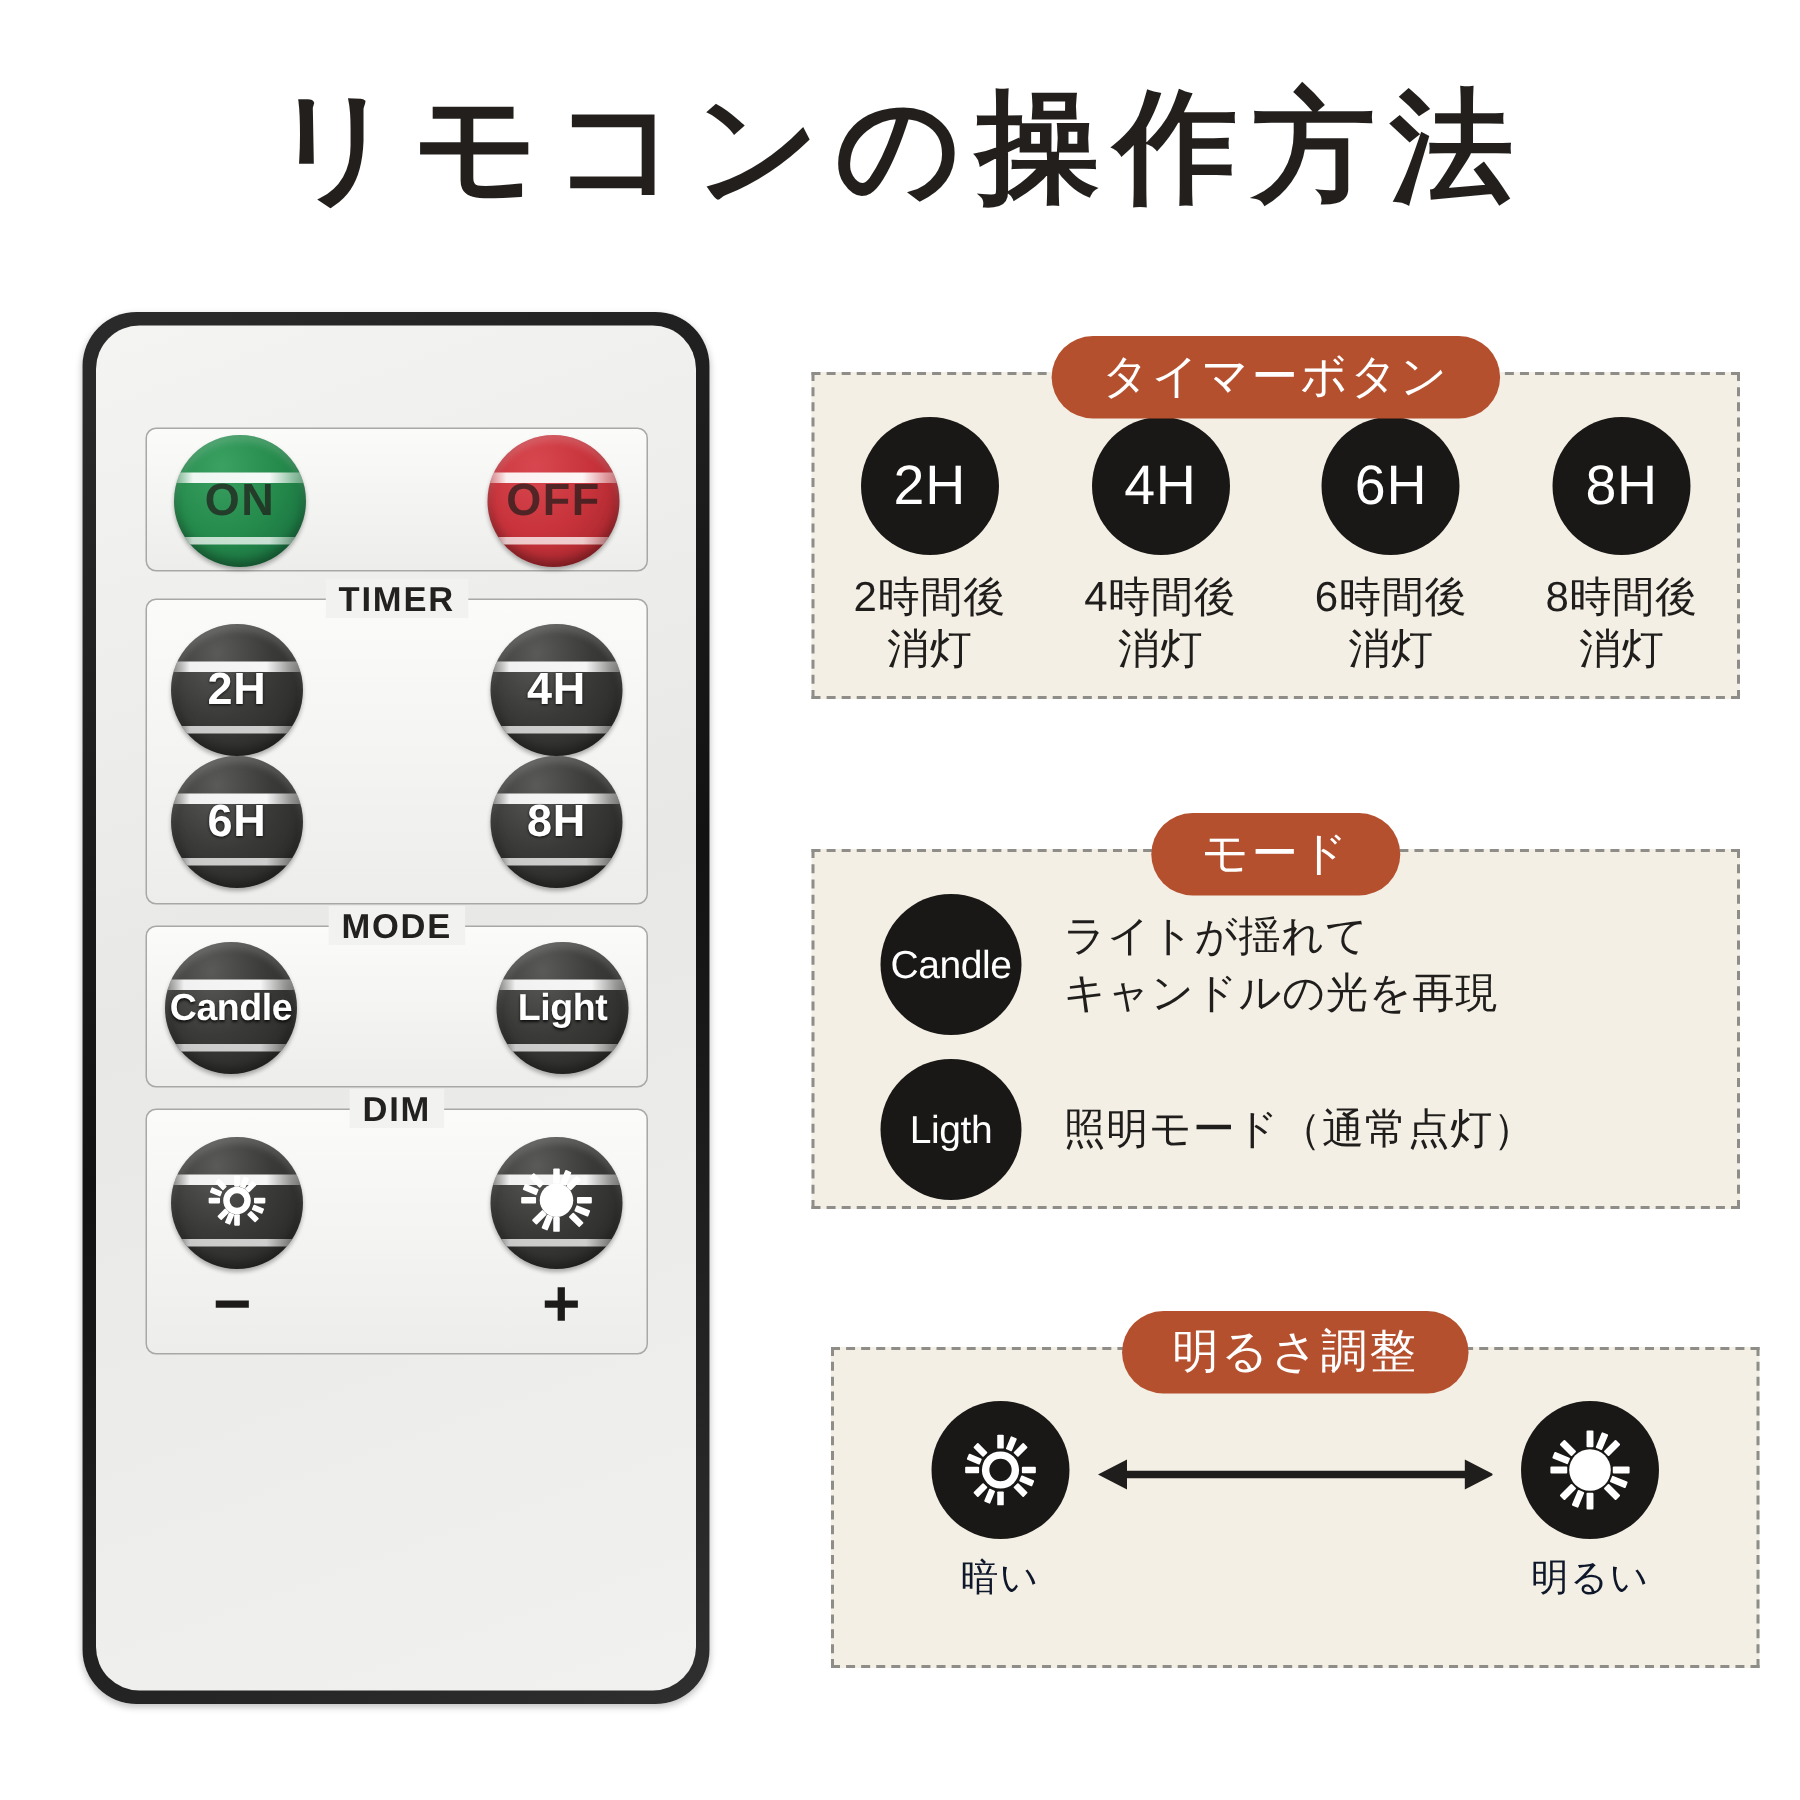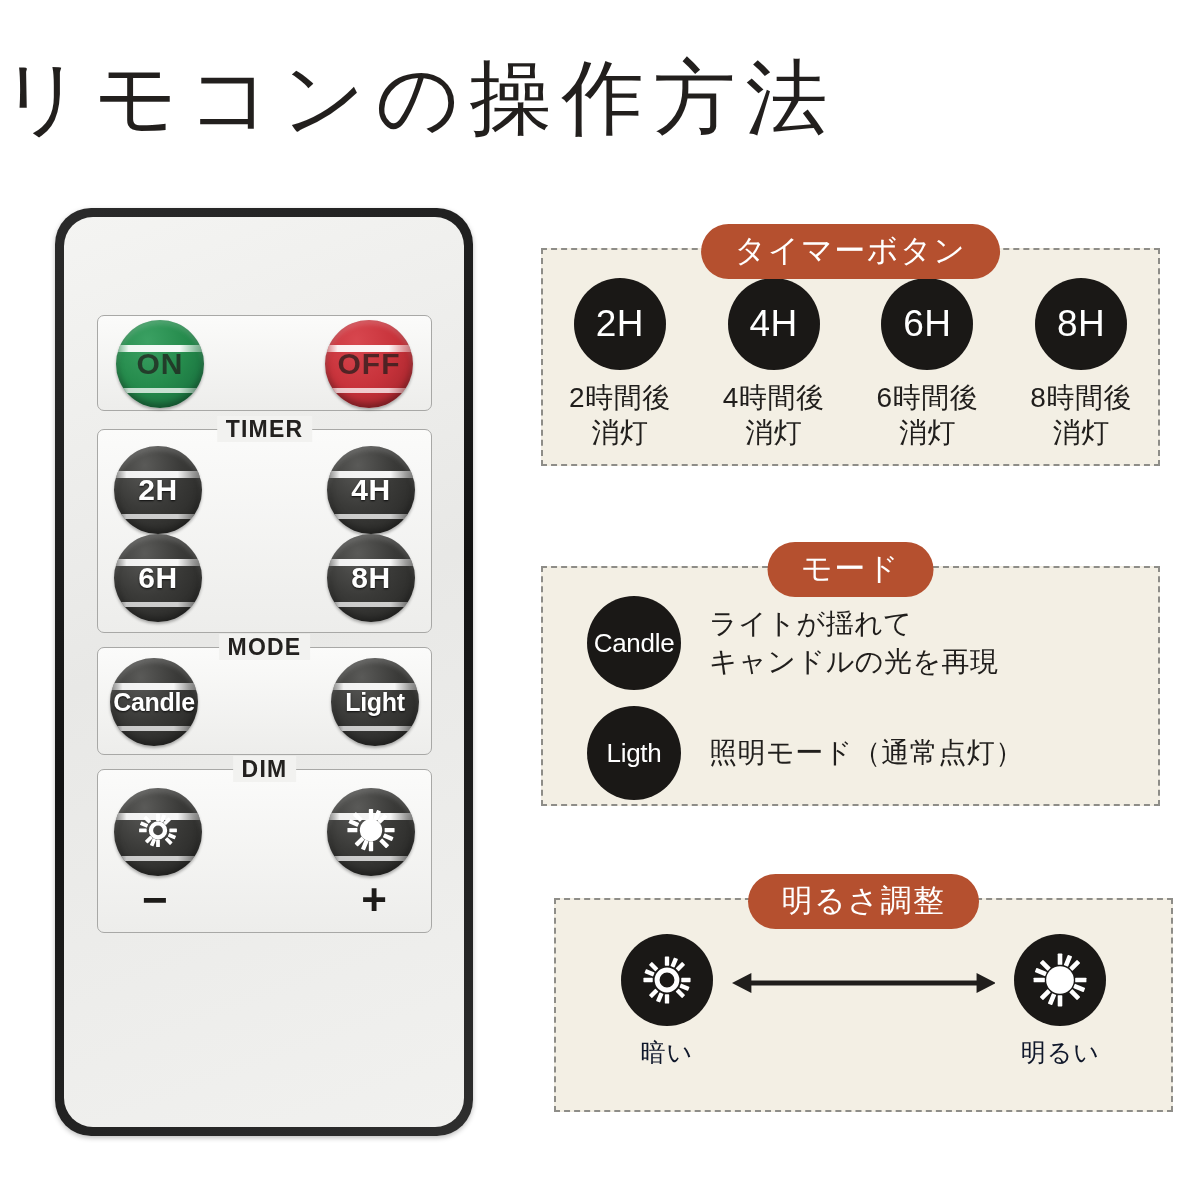--- a/index.html
+++ b/index.html
@@ -18,24 +18,24 @@
     height: 1200px;
     background: #ffffff;
   }
 
   
   #page-title {
     position: absolute;
     top: 44px;
     left: 0;
     width: 1200px;
-    text-align: left;
+    text-align: center;
     font-family: "Liberation Serif", "DejaVu Serif", serif;
     font-size: 82px;
-    font-weight: 400;
+    font-weight: 700;
     letter-spacing: 10px;
     color: #221f1d;
     white-space: nowrap;
   }
 
   
   #remote {
     position: absolute;
     left: 55px;
     top: 208px;
@@ -55,21 +55,20 @@
   }
 
   
   .rc-group {
     position: absolute;
     left: 33px;
     width: 335px;
     border: 1.5px solid #a8a8a6;
     border-radius: 7px;
     background: linear-gradient(180deg, #fbfbfa 0%, #ededeb 100%);
-    margin-top: 30px;
   }
   .rc-group-label {
     position: absolute;
     top: -14px;
     left: 50%;
     transform: translateX(-50%);
     background: #f2f2f0;
     padding: 0 9px;
     font-size: 23px;
     font-weight: 600;

